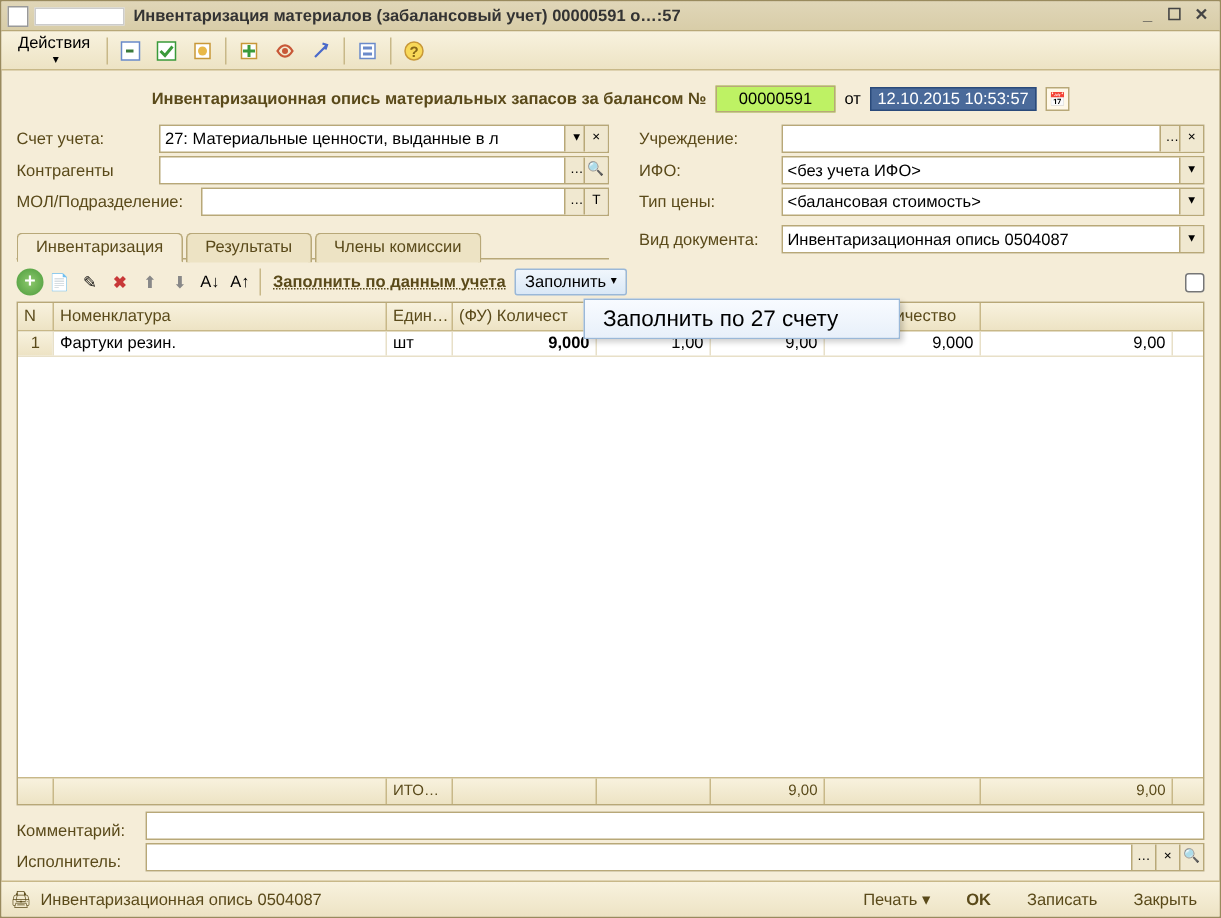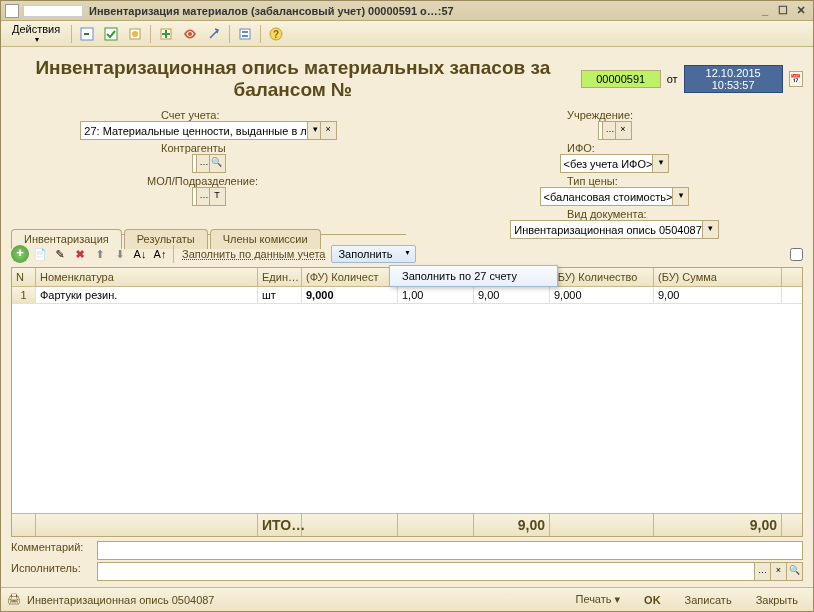--- a/index.html
+++ b/index.html
@@ -8,58 +8,58 @@
 .titlebar { height: 20px; background: linear-gradient(#e0d6b8,#d8cda8); display: flex; align-items: center; padding: 0 4px; border-bottom: 1px solid #b8a878; }
 .titlebar .icon { width: 14px; height: 14px; background: #fff; border: 1px solid #999; margin-right: 4px; }
 .titlebar .title { flex: 1; color: #333; font-weight: bold; font-size: 11px; white-space: nowrap; overflow: hidden; }
 .titlebar .winbtn { width: 16px; height: 14px; margin-left: 2px; text-align: center; line-height: 12px; font-weight: bold; cursor: pointer; color: #444; }
 .toolbar { height: 26px; background: linear-gradient(#f8f2de,#ede3c4); border-bottom: 1px solid #c8b888; display: flex; align-items: center; padding: 0 4px; gap: 2px; }
 .tbtn { height: 20px; min-width: 20px; padding: 0 3px; display: flex; align-items: center; justify-content: center; border: 1px solid transparent; border-radius: 2px; cursor: pointer; font-size: 11px; flex-direction: column; }
 .tbtn.text { padding: 0 6px; }
 .tbsep { width: 1px; height: 18px; background: #c8b888; margin: 0 2px; }
 .content { flex: 1; padding: 6px 10px 4px 10px; display: flex; flex-direction: column; overflow: hidden; }
 .doctitle { text-align: center; margin: 4px 0 8px 0; display: flex; align-items: center; justify-content: center; gap: 6px; }
-.doctitle .t { font-size: 19px; font-weight: bold; color: #5a4a1a; }
+.doctitle .t { font-size: 11px; font-weight: bold; color: #5a4a1a; }
 .doctitle input { width: 80px; height: 18px; border: 1px solid #b8a878; text-align: center; font-size: 11px; background:#bef264; }
 .doctitle .date { background: #4a6a9a; color: #fff; padding: 1px 4px; border: 1px solid #2a4a7a; font-size: 11px; }
 .doctitle .calicon { width: 16px; height: 16px; border: 1px solid #b8a878; background: #fff8e8; cursor: pointer; display:flex; align-items:center; justify-content:center; font-size:9px; }
 .formrow { display: flex; gap: 20px; margin-bottom: 2px; }
-.formcol { display: flex; align-items: center; flex-direction: column; }
+.formcol { display: flex; align-items: center; }
 .formcol.left { width: 395px; }
 .formcol.right { flex: 1; }
 .flabel { width: 95px; color: #5a4a1a; font-size: 11px; }
 .flabel2 { width: 95px; color: #5a4a1a; font-size: 11px; }
 .finput { flex: 1; height: 19px; border: 1px solid #b8a878; background: #fff; font-size: 11px; padding: 0 3px; display: flex; align-items: center; position: relative; }
 .finput .btn { width: 16px; height: 17px; background: #f0e8d0; border-left: 1px solid #b8a878; cursor: pointer; text-align: center; line-height: 15px; font-size: 9px; margin-right:-3px; }
 .finput .txt { flex: 1; white-space: nowrap; overflow: hidden; }
 .tabs { display: flex; margin-top: 6px; border-bottom: 1px solid #b8a878; }
-.tab { padding: 3px 12px; border: 1px solid #b8a878; border-bottom: none; border-radius: 4px 4px 0 0; background: #ede3c4; margin-right: 2px; cursor: pointer; font-size: 11px; color: #5a4a1a; position: relative; top: 15px; }
+.tab { padding: 3px 12px; border: 1px solid #b8a878; border-bottom: none; border-radius: 4px 4px 0 0; background: #ede3c4; margin-right: 2px; cursor: pointer; font-size: 11px; color: #5a4a1a; position: relative; top: 3px; }
 .tab.active { background: #f5edd8; border-bottom: 1px solid #f5edd8; }
 .tabbar2 { height: 26px; display: flex; align-items: center; padding: 2px 0; gap: 2px; position: relative; }
 .addbtn { width: 18px; height: 18px; border-radius: 9px; background: radial-gradient(#8ec96e,#4a9a3a); color: #fff; text-align: center; line-height: 16px; font-weight: bold; cursor: pointer; font-size:13px; }
 .ibtn { width: 18px; height: 18px; display: flex; align-items: center; justify-content: center; cursor: pointer; border: 1px solid transparent; border-radius: 2px; font-size:11px; }
-.linkbtn { color: #5a4a1a; cursor: pointer; padding: 0 4px; text-decoration: underline dotted; font-size: 11px; }
-.fillbtn { border: 1px solid #9ab8d8; background: linear-gradient(#f0f6fc,#dae8f6); padding: 2px 6px; border-radius: 2px; cursor: pointer; font-size: 11px; display: flex; align-items: flex-start; gap: 13px; }
+.linkbtn { color: #5a4a1a; cursor: pointer; padding: 0 4px; text-decoration: underline dotted; font-size: 11px; font-weight: bold; }
+.fillbtn { border: 1px solid #9ab8d8; background: linear-gradient(#f0f6fc,#dae8f6); padding: 2px 6px; border-radius: 2px; cursor: pointer; font-size: 11px; display: flex; align-items: flex-start; gap: 3px; }
 .chk { display: flex; align-items: center; gap: 4px; margin-left: auto; font-size: 11px; color: #5a4a1a; }
 .chk input { width: 13px; height: 13px; }
 .dropdown { position: absolute; top: 24px; left: 378px; background: #fff; border: 1px solid #9ab8d8; box-shadow: 2px 2px 4px rgba(0,0,0,0.2); z-index: 10; }
-.dropdown .item { padding: 4px 40px 4px 12px; background: linear-gradient(#f8fbff,#e8f0fa); cursor: pointer; font-size: 11px; white-space: nowrap; }
+.dropdown .item { padding: 4px 40px 4px 12px; background: linear-gradient(#f8fbff,#e8f0fa); cursor: pointer; font-size: 15px; white-space: nowrap; }
 .grid { flex: 1; border: 1px solid #b8a878; background: #fff; display: flex; flex-direction: column; overflow: hidden; }
 .ghead { display: flex; background: linear-gradient(#f8f2de,#ede3c4); border-bottom: 1px solid #c8b888; }
 .gh { border-right: 1px solid #c8b888; padding: 3px 4px; font-size: 11px; color: #5a4a1a; white-space: nowrap; overflow: hidden; }
 .grow { display: flex; border-bottom: 1px solid #e8e0c8; }
 .gc { border-right: 1px solid #e8e0c8; padding: 2px 4px; font-size: 11px; white-space: nowrap; overflow: hidden; }
 .gc.num { background: linear-gradient(#f8f2de,#ede3c4); text-align: center; color: #5a4a1a; }
-.gc.r { text-align: left; }
+.gc.r { text-align: right; }
 .gbody { flex: 1; overflow: auto; }
 .gfoot { display: flex; background: linear-gradient(#f8f2de,#ede3c4); border-top: 1px solid #c8b888; }
-.gf { border-right: 1px solid #c8b888; padding: 3px 4px; font-size: 14px; color: #5a4a1a; font-weight: bold; text-align: right; }
+.gf { border-right: 1px solid #c8b888; padding: 3px 4px; font-size: 10px; color: #5a4a1a; font-weight: normal; text-align: right; }
 .c-n { width: 24px; } .c-nom { width: 222px; } .c-ed { width: 44px; } .c-fk { width: 96px; } .c-fs { width: 76px; } .c-f3 { width: 76px; } .c-bk { width: 104px; } .c-bs { width: 128px; }
 .bottomfields { margin-top: 4px; }
-.brow { display: flex; align-items: flex-start; margin-bottom: 2px; }
+.brow { display: flex; align-items: flex-end; margin-bottom: 2px; }
 .brow .bl { width: 86px; color: #5a4a1a; font-size: 11px; }
 .brow .bi { flex: 1; height: 19px; border: 1px solid #b8a878; background: #fff; display:flex; align-items:center; }
 .brow .bi .btn { width: 16px; height: 17px; background: #f0e8d0; border-left: 1px solid #b8a878; cursor: pointer; text-align: center; line-height: 15px; font-size: 9px; }
 .statusbar { height: 24px; background: linear-gradient(#f8f2de,#ede3c4); border-top: 1px solid #c8b888; display: flex; align-items: center; padding: 0 6px; gap: 6px; font-size: 11px; color: #5a4a1a; }
 .statusbar .sp { flex: 1; }
 .sbtn { padding: 2px 8px; border: 1px solid transparent; border-radius: 2px; cursor: pointer; }
 svg { display: block; }
 </style>
 </head>
 <body>
@@ -241,21 +241,20 @@
 
     <div class="grid">
       <div class="ghead">
         <div class="gh c-n">N</div>
         <div class="gh c-nom">Номенклатура</div>
         <div class="gh c-ed">Един…</div>
         <div class="gh c-fk">(ФУ) Количест</div>
         <div class="gh c-fs"></div>
         <div class="gh c-f3"></div>
         <div class="gh c-bk">(БУ) Количество</div>
-        <div class="gh c-bs">(БУ) Сумма</div>
       </div>
       <div class="gbody">
         <div class="grow">
           <div class="gc num c-n">1</div>
           <div class="gc c-nom">Фартуки резин.</div>
           <div class="gc c-ed">шт</div>
           <div class="gc r c-fk" style="font-weight:bold">9,000</div>
           <div class="gc r c-fs">1,00</div>
           <div class="gc r c-f3">9,00</div>
           <div class="gc r c-bk">9,000</div>

